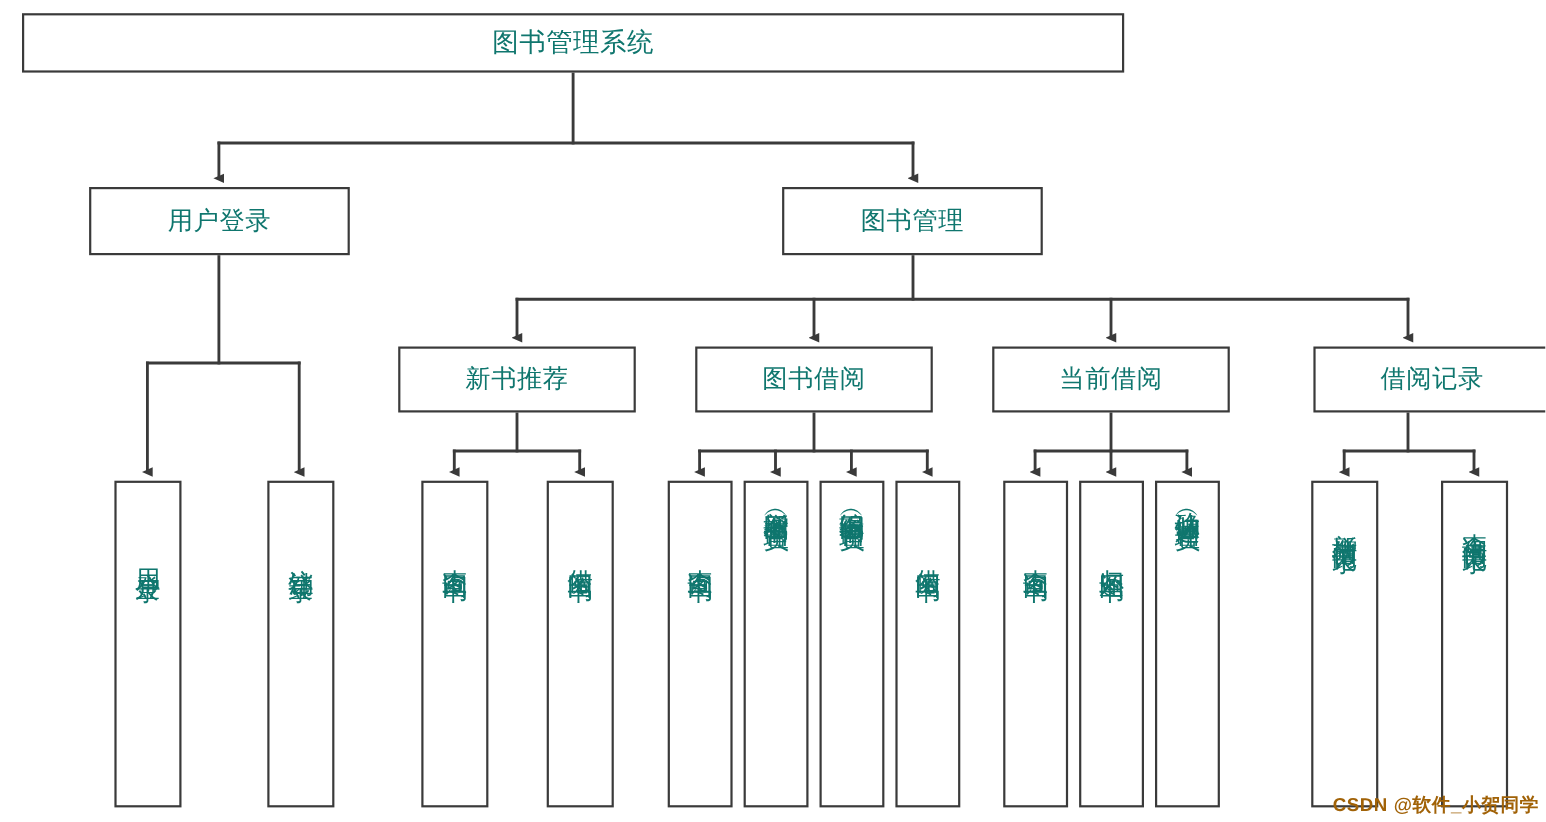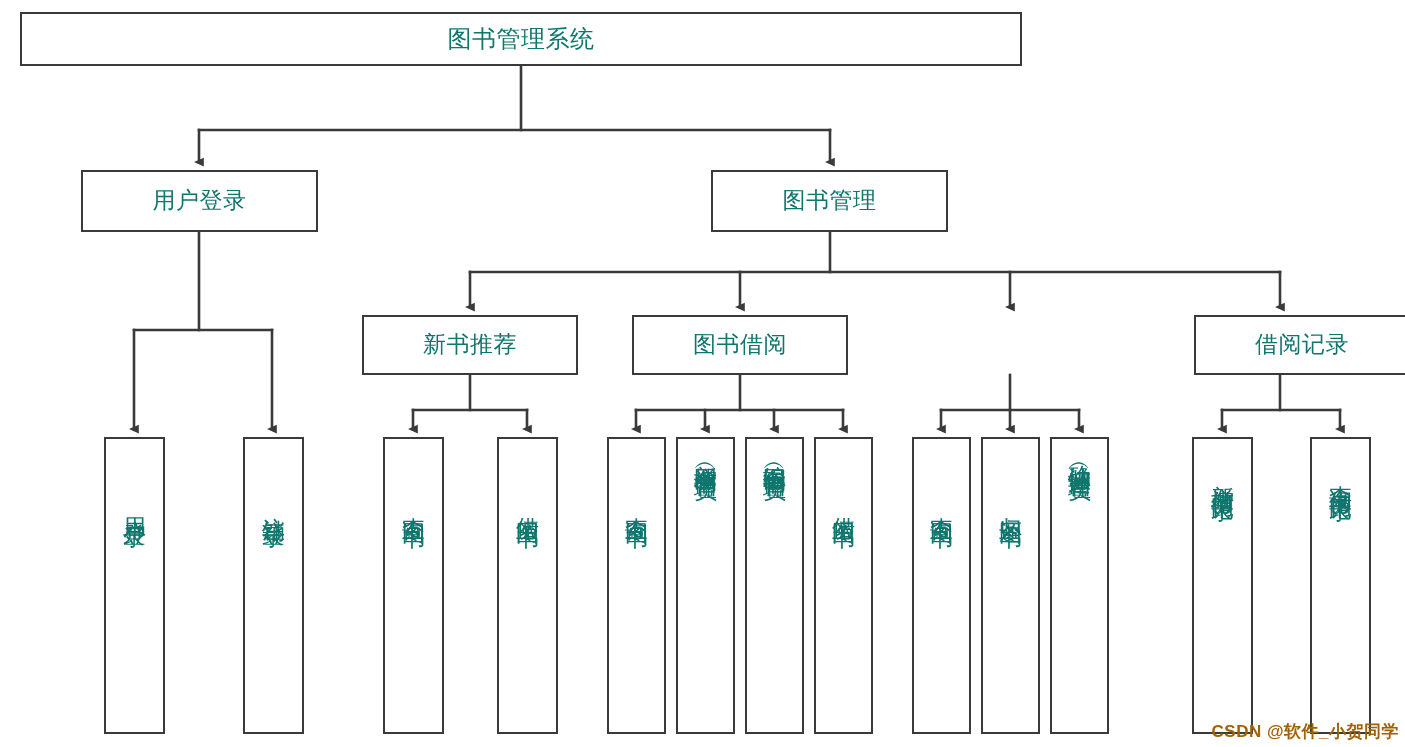--- a/index.html
+++ b/index.html
@@ -144,20 +144,23 @@
   <div class="node h" style="left:711px; top:170px; width:237px; height:62px;">
     <span class="label">图书管理</span>
   </div>
 
   <div class="node h" style="left:362px; top:315px; width:216px; height:60px;font-family:Liberation Serif, serif;">
     <span class="label">新书推荐</span>
   </div>
   <div class="node h" style="left:632px; top:315px; width:216px; height:60px;">
     <span class="label">图书借阅</span>
   </div>
+  <div class="node h" style="left:902px; top:315px; width:216px; height:60px;">
+    <span class="label">当前借阅</span>
+  </div>
   <div class="node h" style="left:1172px; top:315px; width:216px; height:60px;margin-left:22px;">
     <span class="label">借阅记录</span>
   </div>
 
   <div class="node v" style="left:104px; top:437px; width:61px; height:297px; padding-top:60px;">
     <span class="label">用户登录</span>
   </div>
   <div class="node v" style="left:243px; top:437px; width:61px; height:297px; padding-top:60px;">
     <span class="label">注销登录</span>
   </div>

